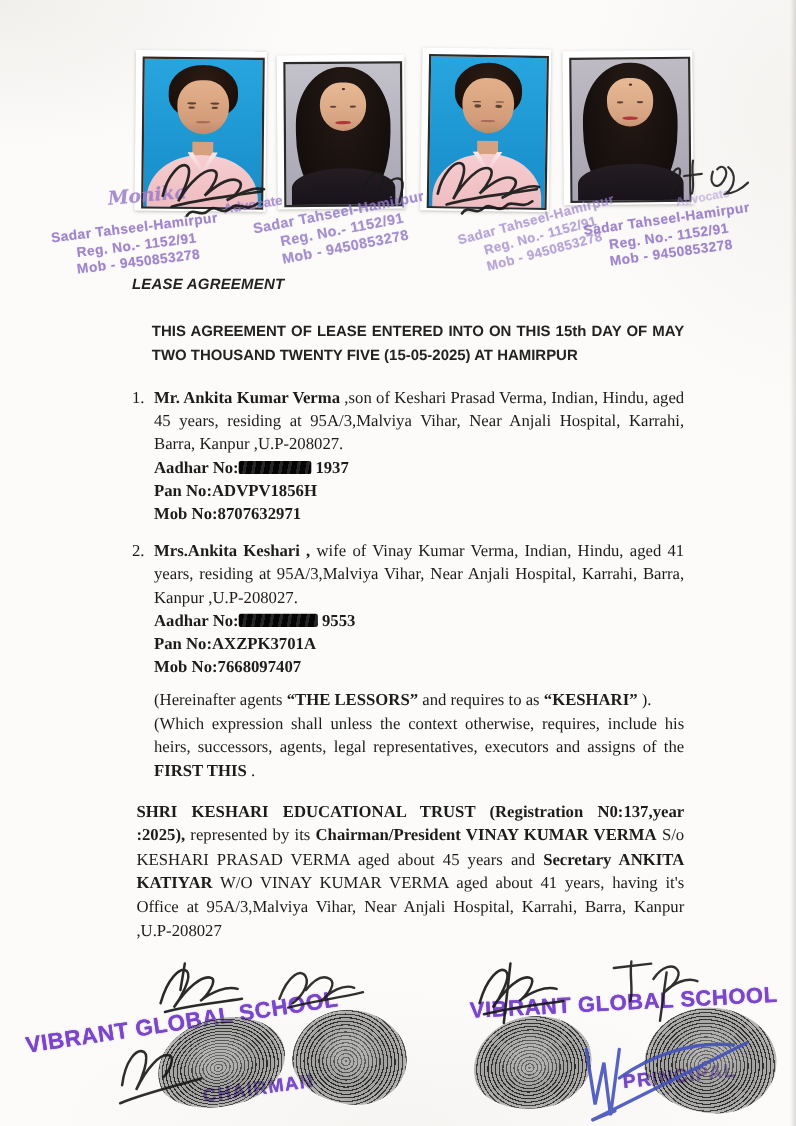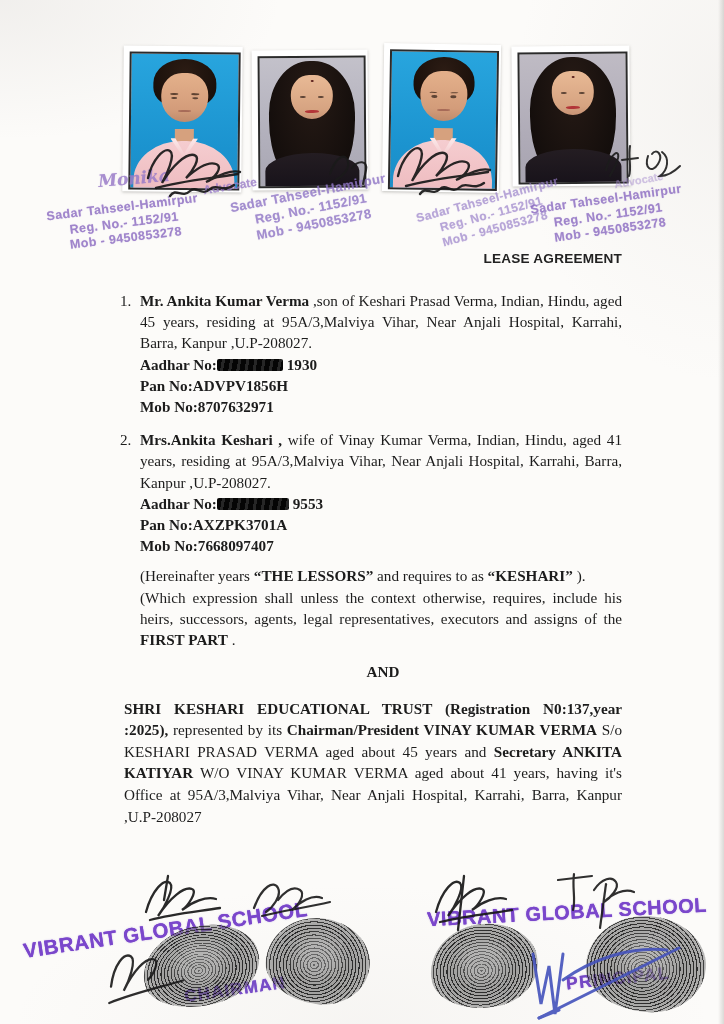--- a/index.html
+++ b/index.html
@@ -38,22 +38,22 @@
   
   .nstamp{position:absolute;z-index:3;font-family:"Liberation Sans",sans-serif;font-weight:bold;
     text-align:center;white-space:nowrap;line-height:1.24;opacity:.82;
     text-shadow:0 0 1px rgba(140,108,194,.55);}
   .nstamp div{letter-spacing:.4px;}
   .frag{position:absolute;z-index:3;font-family:"Liberation Sans",sans-serif;font-weight:bold;white-space:nowrap;
     text-shadow:0 0 1px rgba(140,108,194,.5);}
   .frag.script{font-family:"DejaVu Serif",serif;font-style:italic;}
   
   .content{position:absolute;top:246px;left:120px;width:502px;z-index:1;}
-  .doc-title{font-family:"Liberation Sans",sans-serif;font-weight:bold;font-size:13.6px;text-align:right;
-    padding-top:5px;margin-bottom:24px;letter-spacing:.2px;color:#222;}
+  .doc-title{font-family:"Liberation Sans",sans-serif;font-weight:bold;font-size:13.6px;text-align:left;
+    padding-top:5px;margin-bottom:24px;letter-spacing:.2px;color:#222;font-style:italic;}
   .intro{font-family:"Liberation Sans",sans-serif;font-weight:bold;font-size:13.6px;line-height:22px;
     margin-left:18px;width:484px;text-align:justify;color:#222;}
   .between{font-family:"Liberation Sans",sans-serif;font-weight:bold;font-size:13.6px;margin:14px 0 0 18px;color:#222;}
   .party{display:flex;margin-top:17px;font-size:15.2px;line-height:21.2px;}
   .party .num{width:20px;flex:none;}
   .party .ptext{width:482px;text-align:justify;}
   .b{font-weight:bold;}
   .redact{display:inline-block;width:66px;height:12px;border-radius:2px;vertical-align:-1px;
     background:repeating-linear-gradient(100deg,#050505 0 5px,#262626 5px 8px);}
   .hereinafter{margin:9px 0 0 20px;width:482px;font-size:15.2px;line-height:21.3px;text-align:justify;}
@@ -183,47 +183,47 @@
       <path d="M10 34 C14 18 24 12 22 22 C20 30 16 36 14 40"></path>
       <path d="M26 24 L42 22"></path>
       <path d="M34 10 C32 22 36 32 33 40"></path>
       <path d="M52 20 C48 32 56 38 62 28 C68 18 60 12 56 18"></path>
       <path d="M66 16 C74 22 72 34 64 40 C70 40 78 36 84 30"></path>
     </g>
   </svg>
 
   <div class="content">
     <div class="doc-title">LEASE AGREEMENT</div>
+    <div class="intro">THIS AGREEMENT OF LEASE ENTERED INTO ON THIS 15th DAY OF MAY TWO THOUSAND TWENTY FIVE (15-05-2025) AT HAMIRPUR</div>
 
     <div class="party">
       <div class="num">1.</div>
       <div class="ptext">
         <span class="b">Mr. Ankita Kumar Verma</span><span> ,son of Keshari Prasad Verma, Indian, Hindu, aged 45 years, residing at 95A/3,Malviya Vihar, Near Anjali Hospital, Karrahi, Barra, Kanpur ,U.P-208027.</span><br>
-        <span class="b">Aadhar No:</span><span class="redact"></span><span class="b"> 1930</span><br>
+        <span class="b">Aadhar No:</span><span class="redact"></span><span class="b"> 1937</span><br>
         <span class="b">Pan No:ADVPV1856H</span><br>
         <span class="b">Mob No:8707632971</span>
       </div>
     </div>
 
     <div class="party" style="margin-top:12px;">
       <div class="num">2.</div>
       <div class="ptext">
         <span class="b">Mrs.Ankita Keshari ,</span><span> wife of Vinay Kumar Verma, Indian, Hindu, aged 41 years, residing at 95A/3,Malviya Vihar, Near Anjali Hospital, Karrahi, Barra, Kanpur ,U.P-208027.</span><br>
         <span class="b">Aadhar No:</span><span class="redact" style="width:72px;"></span><span class="b"> 9553</span><br>
         <span class="b">Pan No:AXZPK3701A</span><br>
         <span class="b">Mob No:7668097407</span>
       </div>
     </div>
 
     <div class="hereinafter">
-      <span>(Hereinafter years </span><span class="b">“THE LESSORS”</span><span> and requires to as </span><span class="b">“KESHARI”</span><span> ).</span><br>
-      <span>(Which expression shall unless the context otherwise, requires, include his heirs, successors, agents, legal representatives, executors and assigns of the </span><span class="b">FIRST PART</span><span> .</span>
-    </div>
-
-    <div class="and-line">AND</div>
+      <span>(Hereinafter agents </span><span class="b">“THE LESSORS”</span><span> and requires to as </span><span class="b">“KESHARI”</span><span> ).</span><br>
+      <span>(Which expression shall unless the context otherwise, requires, include his heirs, successors, agents, legal representatives, executors and assigns of the </span><span class="b">FIRST THIS</span><span> .</span>
+    </div>
+
 
     <div class="trust">
       <span class="b">SHRI KESHARI EDUCATIONAL TRUST (Registration N0:137,year :2025),</span><span> represented by its </span><span class="b">Chairman/President VINAY KUMAR VERMA</span><span> S/o KESHARI PRASAD VERMA aged about 45 years and </span><span class="b">Secretary ANKITA KATIYAR</span><span> W/O VINAY KUMAR VERMA aged about 41 years, having it's Office at 95A/3,Malviya Vihar, Near Anjali Hospital, Karrahi, Barra, Kanpur ,U.P-208027</span>
     </div>
   </div>
 
   <svg class="ink" style="left:128px;top:872px;" width="100" height="58" viewBox="0 0 100 58">
     <g fill="none" stroke="#181818" stroke-width="2.3" stroke-linecap="round" opacity=".92">
       <path d="M18 40 C24 18 36 6 42 11 C47 16 36 36 30 44 C42 26 56 14 64 17 C70 19 60 34 54 38 C64 30 78 24 88 27"></path>
       <path d="M22 48 C44 42 66 40 92 36"></path>

